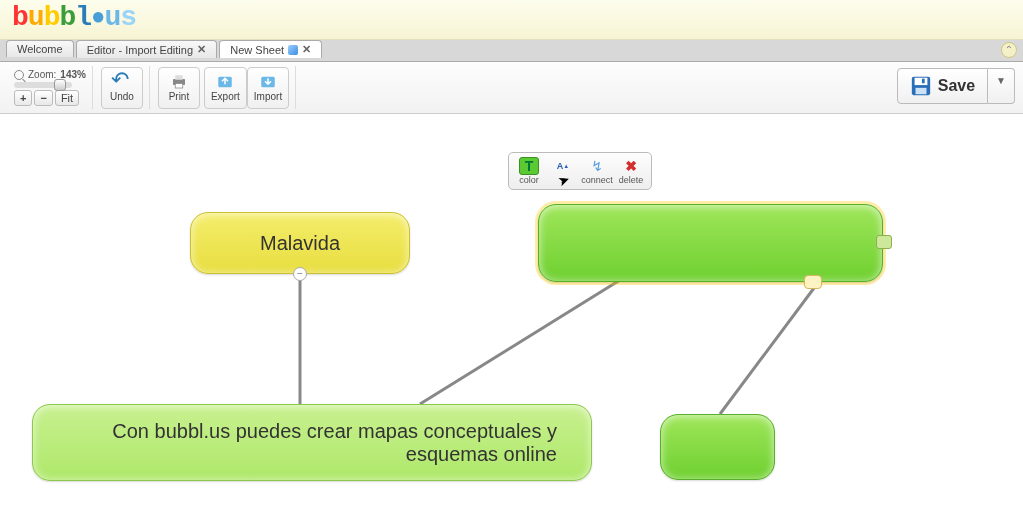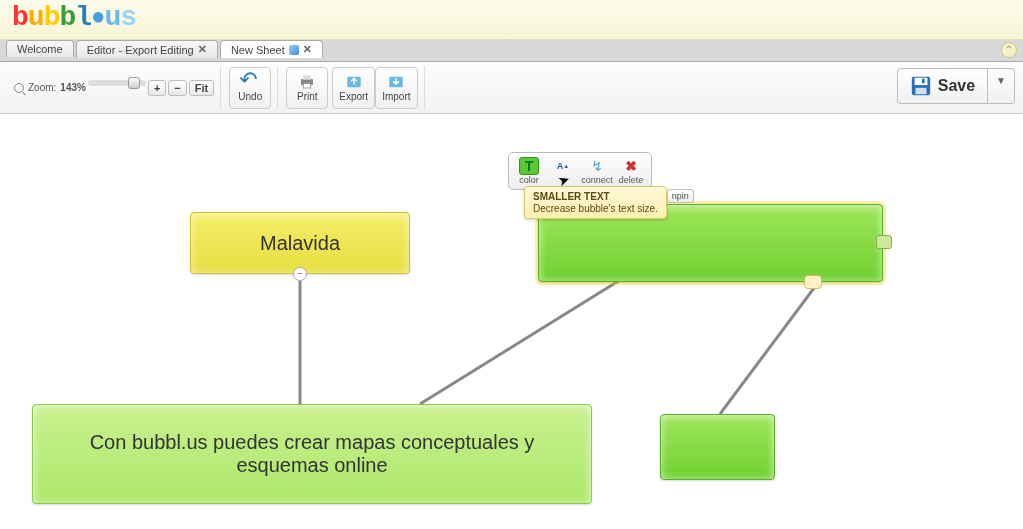--- a/index.html
+++ b/index.html
@@ -21,21 +21,21 @@
   .tabs { display: flex; background: #d8d8d8; border-bottom: 1px solid #aaa; height: 22px; align-items: flex-start; padding-left: 6px; position: relative; }
   .tab { background: linear-gradient(#f8f8f8, #e8e8e8); border: 1px solid #aaa; border-bottom: none; padding: 2px 10px; font-size: 11px; color: #444; margin-right: 2px; border-radius: 4px 4px 0 0; cursor: pointer; display: flex; align-items: center; gap: 4px; }
   .tab.active { background: #fff; }
   .tab-close { font-weight: bold; color: #666; cursor: pointer; }
   .tab-sheet-icon { width: 10px; height: 10px; background: linear-gradient(135deg, #9ecfff, #3a8de0); border-radius: 2px; display: inline-block; }
   .collapse-btn { position: absolute; right: 6px; top: 2px; width: 16px; height: 16px; background: #f4f0c8; border: 1px solid #d0c880; border-radius: 8px; font-size: 10px; text-align: center; line-height: 14px; color: #888; cursor: pointer; }
   
   
   .toolbar { background: linear-gradient(#fdfdfd, #f2f2f2); border-bottom: 1px solid #ccc; height: 52px; display: flex; align-items: center; padding: 4px 8px; gap: 2px; position: relative; }
   .tb-group { display: flex; align-items: center; border-right: 1px solid #ddd; padding: 0 6px; height: 100%; }
-  .zoom-area { display: flex; flex-direction: row; font-size: 10px; color: #555; gap: 2px; }
+  .zoom-area { display: flex; flex-direction: column; font-size: 10px; color: #555; gap: 2px; }
   .zoom-top { display: flex; align-items: center; gap: 4px; }
   .zoom-icon { width: 10px; height: 10px; border: 1px solid #888; border-radius: 50%; position: relative; }
   .zoom-icon::after { content:''; position:absolute; width:4px; height:1px; background:#888; bottom:-2px; right:-3px; transform:rotate(45deg); }
   .zoom-slider { width: 58px; height: 6px; background: #ddd; border-radius: 3px; position: relative; }
   .zoom-slider::after { content:''; position:absolute; left: 40px; top:-3px; width:10px; height:10px; background:linear-gradient(#fff,#ccc); border:1px solid #999; border-radius:3px; }
   .zoom-btns { display: flex; gap: 2px; }
   .mini-btn { background: linear-gradient(#fff,#e8e8e8); border: 1px solid #bbb; border-radius: 3px; font-size: 11px; padding: 1px 5px; cursor: pointer; color: #444; font-weight: bold; }
   
   .tb-btn { display: flex; flex-direction: column; align-items: center; justify-content: center; background: linear-gradient(#fff,#f0f0f0); border: 1px solid #ccc; border-radius: 4px; padding: 2px 6px; font-size: 10px; color: #444; cursor: pointer; height: 42px; min-width: 42px; }
   .tb-btn-small-group { display: flex; flex-direction: column; gap: 2px; }
@@ -46,29 +46,29 @@
   .export-icon, .import-icon { width:22px; height:18px; }
   
   .save-area { position: absolute; right: 8px; top: 6px; display: flex; }
   .save-btn { display: flex; align-items: center; gap: 6px; background: linear-gradient(#fff,#f0f0f0); border: 1px solid #bbb; border-radius: 4px 0 0 4px; padding: 6px 12px; font-size: 16px; font-weight: bold; color: #333; cursor: pointer; }
   .save-drop { background: linear-gradient(#fff,#f0f0f0); border: 1px solid #bbb; border-left: none; border-radius: 0 4px 4px 0; padding: 6px 8px; cursor: pointer; font-size: 10px; color: #666; }
   .disk-icon { width: 22px; height: 22px; }
   
   
   .canvas { position: relative; width: 100%; height: calc(529px - 40px - 22px - 52px); background: #fff; overflow: hidden; }
   
-  .bubble { position: absolute; border-radius: 4px; display: flex; align-items: center; justify-content: center; font-size: 20px; color: #333; box-shadow: inset 0 1px 8px rgba(255,255,255,0.7), 0 1px 2px rgba(0,0,0,0.15); }
+  .bubble { position: absolute; border-radius: 18px; display: flex; align-items: center; justify-content: center; font-size: 20px; color: #333; box-shadow: inset 0 1px 8px rgba(255,255,255,0.7), 0 1px 2px rgba(0,0,0,0.15); }
   .bubble.yellow { background: linear-gradient(#f4ed6b, #e8de40); border: 1px solid #cbc030; }
   .bubble.green { background: linear-gradient(#9fe65a, #6fd030); border: 1px solid #58b028; }
   .bubble.lgreen { background: linear-gradient(#c8f08f, #aee86a); border: 1px solid #8cc84a; }
   .bubble.selected { box-shadow: inset 0 1px 8px rgba(255,255,255,0.7), 0 0 0 3px rgba(255,200,0,0.35), 0 1px 2px rgba(0,0,0,0.2); }
   
   .b-malavida { left: 190px; top: 98px; width: 220px; height: 62px; }
   .b-mejora { left: 538px; top: 90px; width: 345px; height: 78px; font-size: 24px; }
-  .b-long { left: 32px; top: 290px; width: 560px; height: 100px; font-size: 20px; text-align: center; padding: 0 34px; justify-content: flex-start; }
+  .b-long { left: 32px; top: 290px; width: 560px; height: 77px; font-size: 20px; text-align: right; padding: 0 34px; justify-content: flex-start; }
   .b-small { left: 660px; top: 300px; width: 115px; height: 66px; }
   
   .connector-dot { position: absolute; width: 14px; height: 14px; background: #fff; border: 1px solid #aaa; border-radius: 50%; font-size: 10px; text-align: center; line-height: 12px; color: #777; cursor: pointer; }
   
   .attach-icon { position: absolute; right: -10px; top: 40%; width: 16px; height: 14px; background: #cde89a; border: 1px solid #8cb050; border-radius: 3px; }
   .child-handle { position: absolute; width: 18px; height: 14px; background: #fff3c4; border: 1px solid #d4b860; border-radius: 4px; cursor: pointer; right: 60px; bottom: -8px; }
   
   svg.lines { position: absolute; left: 0; top: 0; width: 100%; height: 100%; pointer-events: none; }
   
   
@@ -93,21 +93,21 @@
   <span class="logo">
     <span class="b1">b</span><span class="u1">u</span><span class="b2">b</span><span class="b3">b</span><span class="l1">l</span><span class="dot">●</span><span class="u2">u</span><span class="s1">s</span>
   </span>
 </div>
 
 <div class="tabs">
   <div class="tab">
     <span>Welcome</span>
   </div>
   <div class="tab">
-    <span>Editor - Export Editing</span>
+    <span>Editor - Import Editing</span>
     <span class="tab-close">✕</span>
   </div>
   <div class="tab active">
     <span>New Sheet</span>
     <span class="tab-sheet-icon"></span>
     <span class="tab-close">✕</span>
   </div>
   <div class="collapse-btn">⌃</div>
 </div>
 
@@ -116,21 +116,21 @@
     <div class="zoom-area">
       <div class="zoom-top">
         <span class="zoom-icon"></span>
         <span>Zoom:</span>
         <b>143%</b>
       </div>
       <div class="zoom-slider"></div>
       <div class="zoom-btns">
         <div class="mini-btn">+</div>
         <div class="mini-btn">−</div>
-        <div class="mini-btn" style="font-weight:bold;">Fit</div>
+        <div class="mini-btn" style="font-weight:normal;">Fit</div>
       </div>
     </div>
   </div>
 
   <div class="tb-group">
     <div class="tb-btn">
       <span class="undo-icon">↶</span>
       <span>Undo</span>
     </div>
   </div>
@@ -214,20 +214,15 @@
     <div class="bt-btn">
       <span class="ic ic-connect">↯</span>
       <span>connect</span>
     </div>
     <div class="bt-btn">
       <span class="ic ic-delete">✖</span>
       <span>delete</span>
     </div>
   </div>
 
-  <div class="tooltip">
-    <div class="tt-title">SMALLER TEXT</div>
-    <div>Decrease bubble's text size.</div>
-    <div class="tt-unpin">npin</div>
-  </div>
 
   <div class="cursor-img">➤</div>
 </div>
 
 </body></html>

